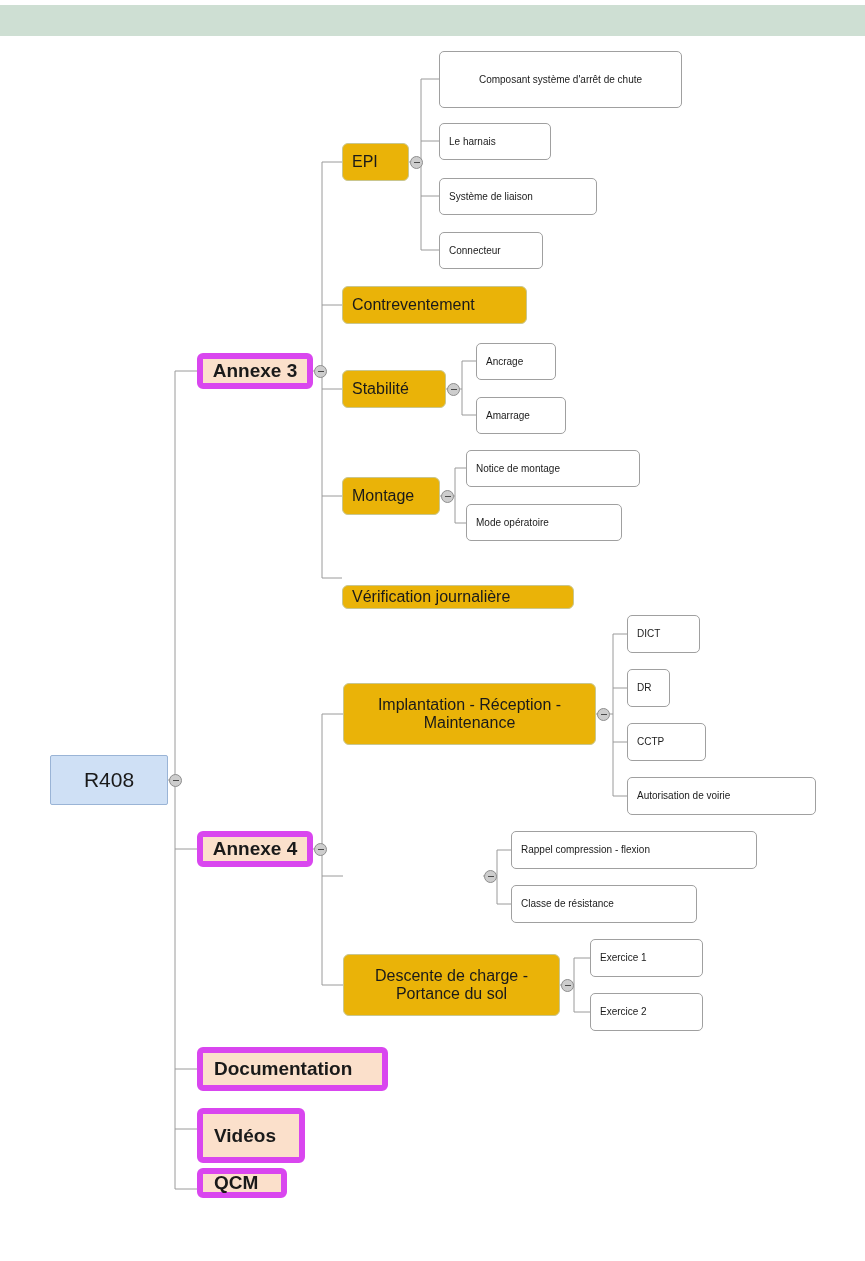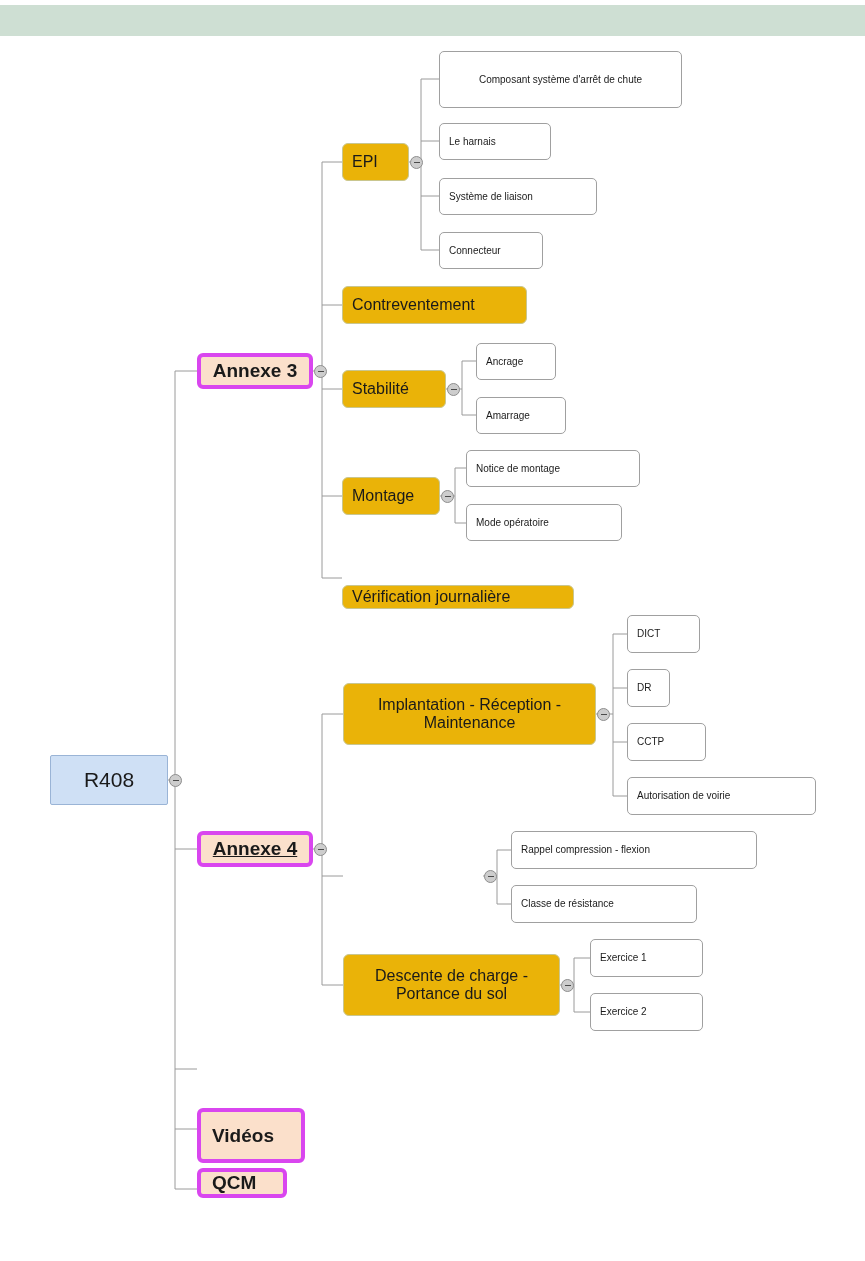--- a/index.html
+++ b/index.html
@@ -31,21 +31,21 @@
   .node .lbl{display:block;width:100%;}
 
   
   .n-root{
     background:#cfe0f5;border:1px solid #9ab4d6;border-radius:2px;
     justify-content:center;text-align:center;
     font-size:21px;font-weight:400;
   }
   
   .n-l1{
-    background:#fbe0cb;border:4px solid #d946ef;border-radius:6px;
+    background:#fbe0cb;border:6px solid #d946ef;border-radius:6px;
     font-size:19px;font-weight:bold;
     padding-left:11px;
   }
   .n-l1.center{justify-content:center;padding-left:0;text-align:center;}
   
   .n-l2{
     background:#eab308;border:1px solid #c9c68f;border-radius:6px;
     font-size:16px;font-weight:400;
     padding-left:9px;
   }
@@ -206,21 +206,21 @@
     <span class="lbl">Notice de montage</span>
   </div>
   <div class="node n-l3" style="left:466px;top:504px;width:156px;height:37px;">
     <span class="lbl">Mode opératoire</span>
   </div>
 
   <div class="node n-l2" style="left:342px;top:585px;width:232px;height:24px;">
     <span class="lbl">Vérification journalière</span>
   </div>
 
-  <div class="node n-l1 center" style="left:197px;top:831px;width:116px;height:36px;text-decoration:underline;">
+  <div class="node n-l1 center" style="left:197px;top:831px;width:116px;height:36px;">
     <span class="lbl">Annexe 4</span>
   </div>
   <div class="toggle" style="left:314px;top:843px;">
     <span class="bar"></span>
   </div>
 
   <div class="node n-l2 center" style="left:343px;top:683px;width:253px;height:62px;">
     <span class="lbl">Implantation - Réception - Maintenance</span>
   </div>
   <div class="toggle" style="left:597px;top:708px;">
@@ -255,20 +255,23 @@
   <div class="toggle" style="left:561px;top:979px;">
     <span class="bar"></span>
   </div>
   <div class="node n-l3" style="left:590px;top:939px;width:113px;height:38px;">
     <span class="lbl">Exercice 1</span>
   </div>
   <div class="node n-l3" style="left:590px;top:993px;width:113px;height:38px;">
     <span class="lbl">Exercice 2</span>
   </div>
 
+  <div class="node n-l1" style="left:197px;top:1047px;width:191px;height:44px;">
+    <span class="lbl">Documentation</span>
+  </div>
   <div class="node n-l1" style="left:197px;top:1108px;width:108px;height:55px;">
     <span class="lbl">Vidéos</span>
   </div>
   <div class="node n-l1" style="left:197px;top:1168px;width:90px;height:30px;">
     <span class="lbl">QCM</span>
   </div>
 
 </div>
 
 </body></html>

